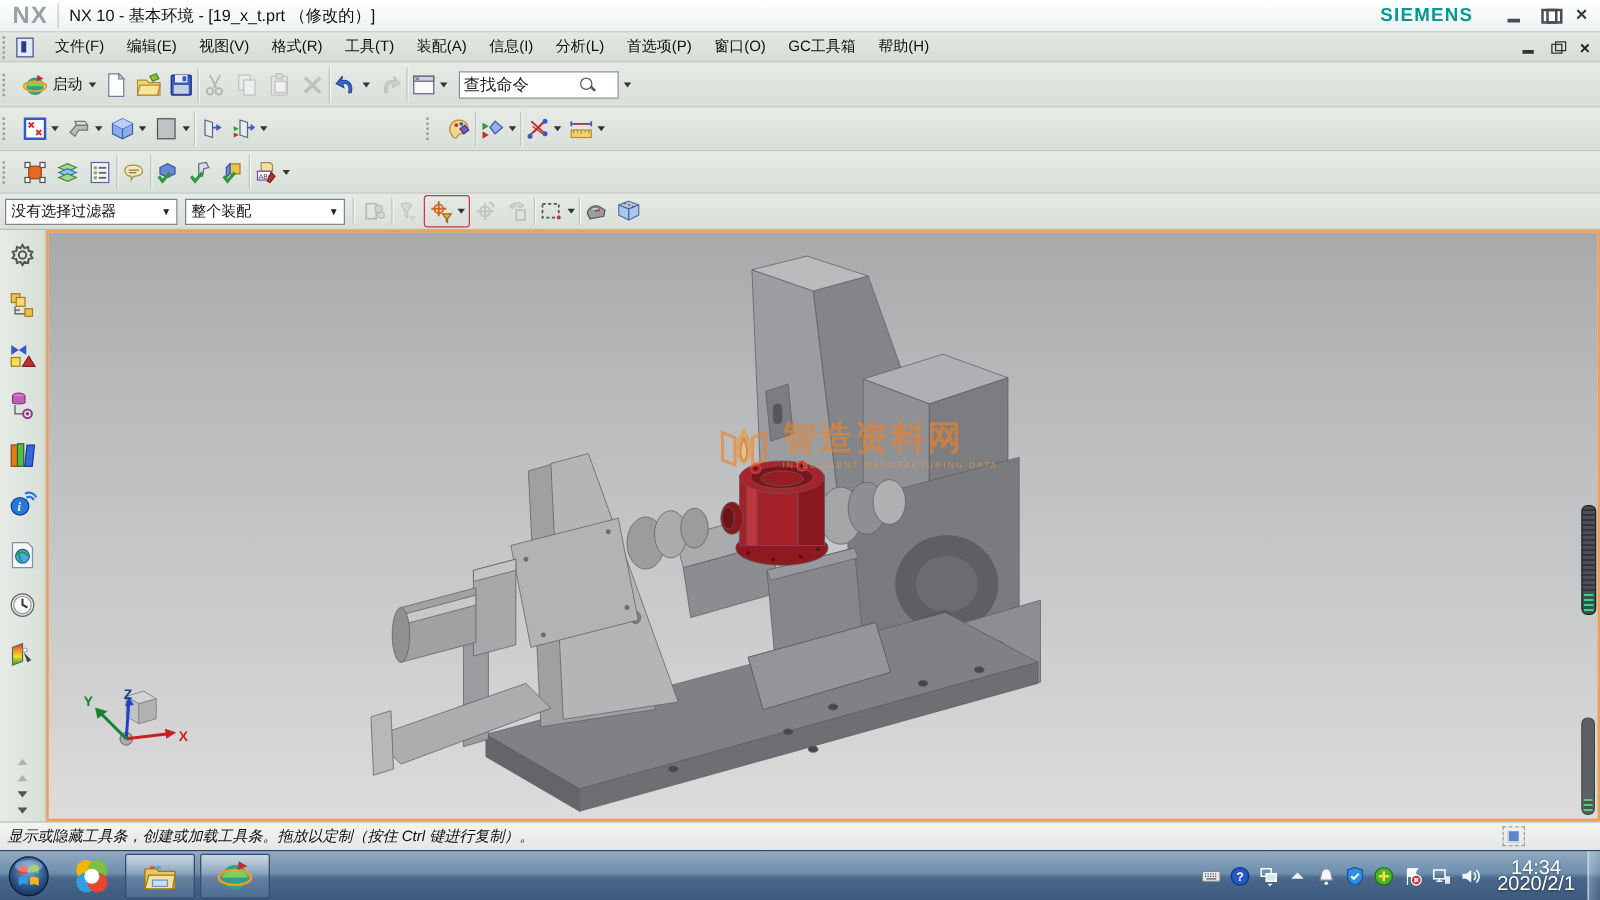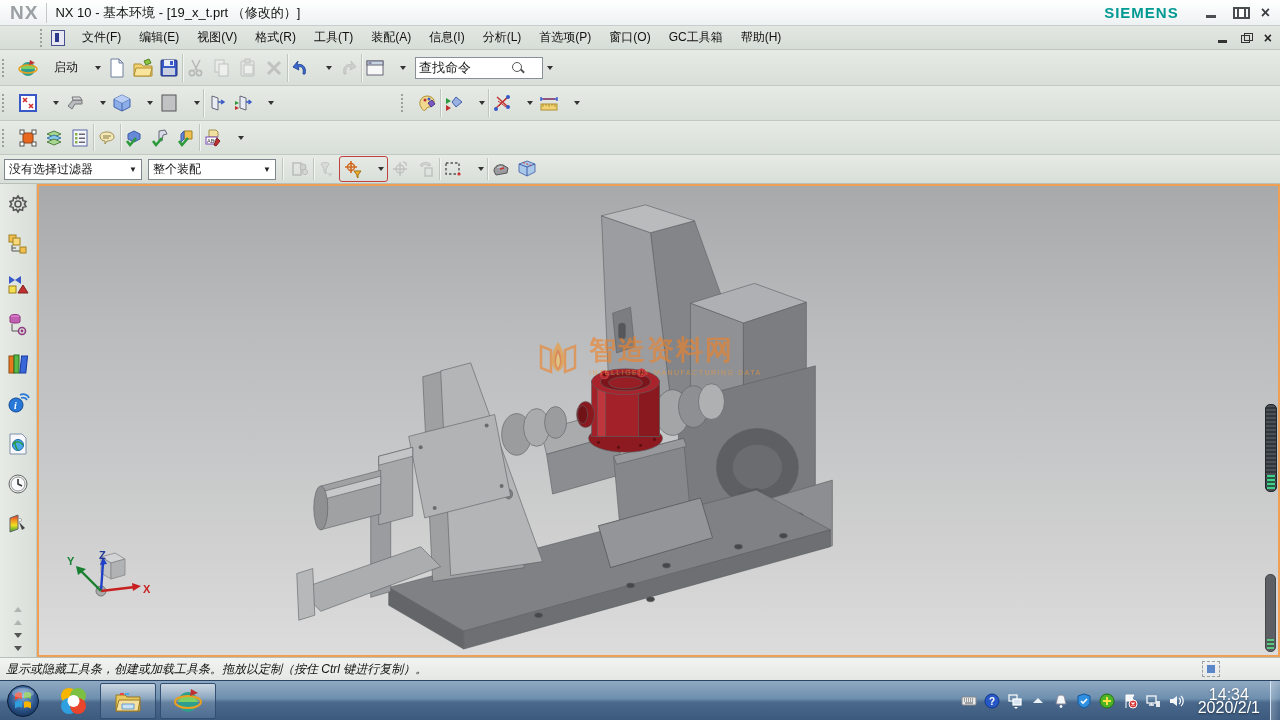--- a/index.html
+++ b/index.html
@@ -17,40 +17,40 @@
   .brand { color:#009a93; font-weight:bold; font-size:15px; letter-spacing:1px; margin-right:26px; }
   .winbtns { display:flex; gap:14px; margin-right:10px; align-items:center; }
   .wbtn { width:14px; height:12px; position:relative; cursor:pointer; }
   .wbtn.min::after { content:""; position:absolute; left:1px; bottom:1px; width:10px; height:3px; background:#4a4d50; }
   .wbtn.rest::before { content:""; position:absolute; left:0; bottom:0; width:9px; height:8px; border:2px solid #4a4d50; background:#fff; }
   .wbtn.rest::after { content:""; position:absolute; left:4px; top:0; width:9px; height:8px; border:2px solid #4a4d50; }
   .wbtn.close { font-size:16px; color:#3a3d40; line-height:12px; font-weight:bold; width:auto; }
 
   
   .menubar { height:24px; background:linear-gradient(#e3e8e2,#d6dcd6);
-    display:flex; align-items:center; border-bottom:1px solid #bfc5bf;padding-left:38px; }
+    display:flex; align-items:center; border-bottom:1px solid #bfc5bf; }
   .draghandle { width:5px; height:18px; margin:0 4px 0 2px;
     border-left:2px dotted #9aa09a; }
   .doc-icon { width:14px; height:16px; margin:0 8px 0 2px; position:relative; background:#e8e8f2; border:1px solid #46508c; }
   .doc-icon::after { content:""; position:absolute; left:3px; top:2px; width:4px; height:9px; background:#2b3a8c; }
   .menu-item { padding:3px 9px; color:#111; cursor:default; }
   .menubar .spacer { flex:1; }
   .mbtns { display:flex; gap:12px; margin-right:8px; align-items:center; }
   .mbtn { width:11px; height:10px; position:relative; }
   .mbtn.min::after { content:""; position:absolute; left:0; bottom:0; width:9px; height:3px; background:#333; }
   .mbtn.rest::before { content:""; position:absolute; left:0; bottom:0; width:7px; height:6px; border:1.5px solid #333; background:#d6dcd6; }
   .mbtn.rest::after { content:""; position:absolute; left:3px; top:0; width:7px; height:6px; border:1.5px solid #333; }
   .mbtn.close { font-size:14px; font-weight:bold; color:#222; line-height:10px; width:auto; }
 
   
   .tbrow { display:flex; align-items:center; background:linear-gradient(#e7ebe6,#d8ded8); border-bottom:1px solid #c2c8c2; }
   .tb1 { height:36px; } .tb2 { height:35px; } .tb3 { height:34px; }
   .tgroup { display:flex; align-items:center; height:100%; padding:0 4px; }
   .gsep { width:1px; height:80%; background:#bfc5bf; box-shadow:1px 0 0 #f2f5f2; }
-  .tbtn { display:flex; align-items:center; gap:14px; padding:2px 3px; border-radius:2px; cursor:pointer; }
+  .tbtn { display:flex; align-items:center; gap:2px; padding:2px 3px; border-radius:2px; cursor:pointer; }
   .tbtn.disabled { opacity:.45; filter:grayscale(.9); cursor:default; }
   .icon { width:20px; height:20px; display:inline-block; }
   .icon svg { width:100%; height:100%; display:block; }
   .ddarrow { width:0; height:0; border-left:3.5px solid transparent; border-right:3.5px solid transparent; border-top:4px solid #333; margin-left:1px; }
   .start-label { font-size:12px; color:#111; margin:0 2px; }
   .findbox { display:flex; align-items:center; background:#fff; border:1px solid #8a9098; height:22px; width:128px; padding:0 3px; margin-left:6px; }
   .findbox input { border:none; outline:none; width:92px; font-size:13px; font-family:inherit; color:#222; background:transparent; }
   .mag { width:14px; height:14px; position:relative; }
   .mag::before { content:""; position:absolute; left:1px; top:1px; width:8px; height:8px; border:1.5px solid #555; border-radius:50%; }
   .mag::after { content:""; position:absolute; left:9px; top:9px; width:5px; height:1.5px; background:#555; transform:rotate(45deg); }
@@ -71,21 +71,21 @@
   .res-spacer { flex:1; }
   .scrollarrs { display:flex; flex-direction:column; gap:8px; align-items:center; padding-bottom:6px; }
   .uparr { width:0;height:0;border-left:4px solid transparent;border-right:4px solid transparent;border-bottom:5px solid #b0b4b0; }
   .dnarr { width:0;height:0;border-left:4px solid transparent;border-right:4px solid transparent;border-top:5px solid #555; }
 
   .viewport { position:relative; flex:1; border:2px solid #f0a054;
     background:linear-gradient(#a7a9ab,#b9bbbd 30%,#d2d2d2 80%,#dcdcdc); overflow:hidden; }
   .model-svg { position:absolute; left:0; top:0; width:100%; height:100%; }
   .model-svg polygon, .model-svg ellipse, .model-svg rect, .model-svg path { stroke:#5d5f62; stroke-width:.6; }
 
-  .watermark { position:absolute; left:496px; top:146px; display:flex; align-items:flex-start; gap:8px; opacity:.62; pointer-events:none; }
+  .watermark { position:absolute; left:533px; top:146px; display:flex; align-items:flex-start; gap:8px; opacity:.62; pointer-events:none; }
   .wm-text .wm-title { font-size:27px; font-weight:bold; color:#f08228; letter-spacing:2px; }
   .wm-text .wm-sub { font-size:7px; color:#f09a40; letter-spacing:1.5px; margin-top:1px; }
 
   .triad { position:absolute; left:24px; bottom:46px; width:90px; height:58px; }
   .viewlabels { position:absolute; left:8px; bottom:2px; font-size:13px; color:#e8873c; letter-spacing:1px; }
 
   .fsbar1 { position:absolute; right:1px; top:218px; width:12px; height:88px; background:#31363b; border-radius:5px;
     background-image:repeating-linear-gradient(#4a5056 0 2px, #31363b 2px 4px); border:1px solid #23272b; }
   .fsbar1::after { content:""; position:absolute; left:1px; right:1px; bottom:2px; height:14px;
     background-image:repeating-linear-gradient(#3fd08a 0 2px, #2a5a46 2px 4px); }

